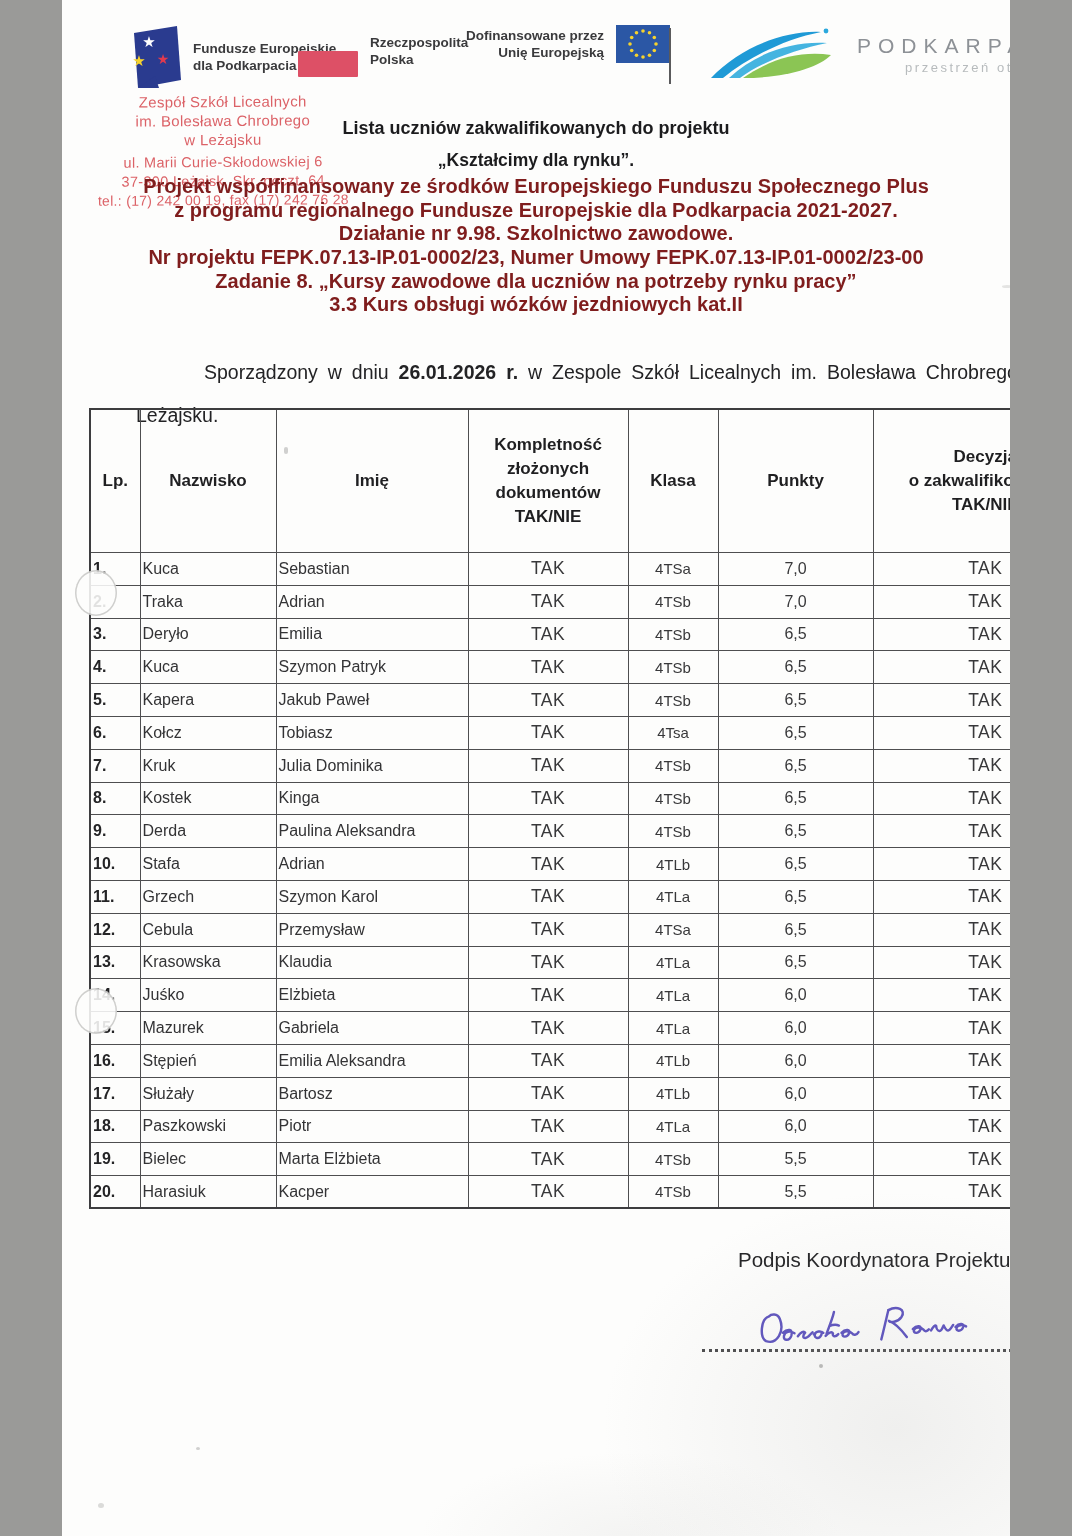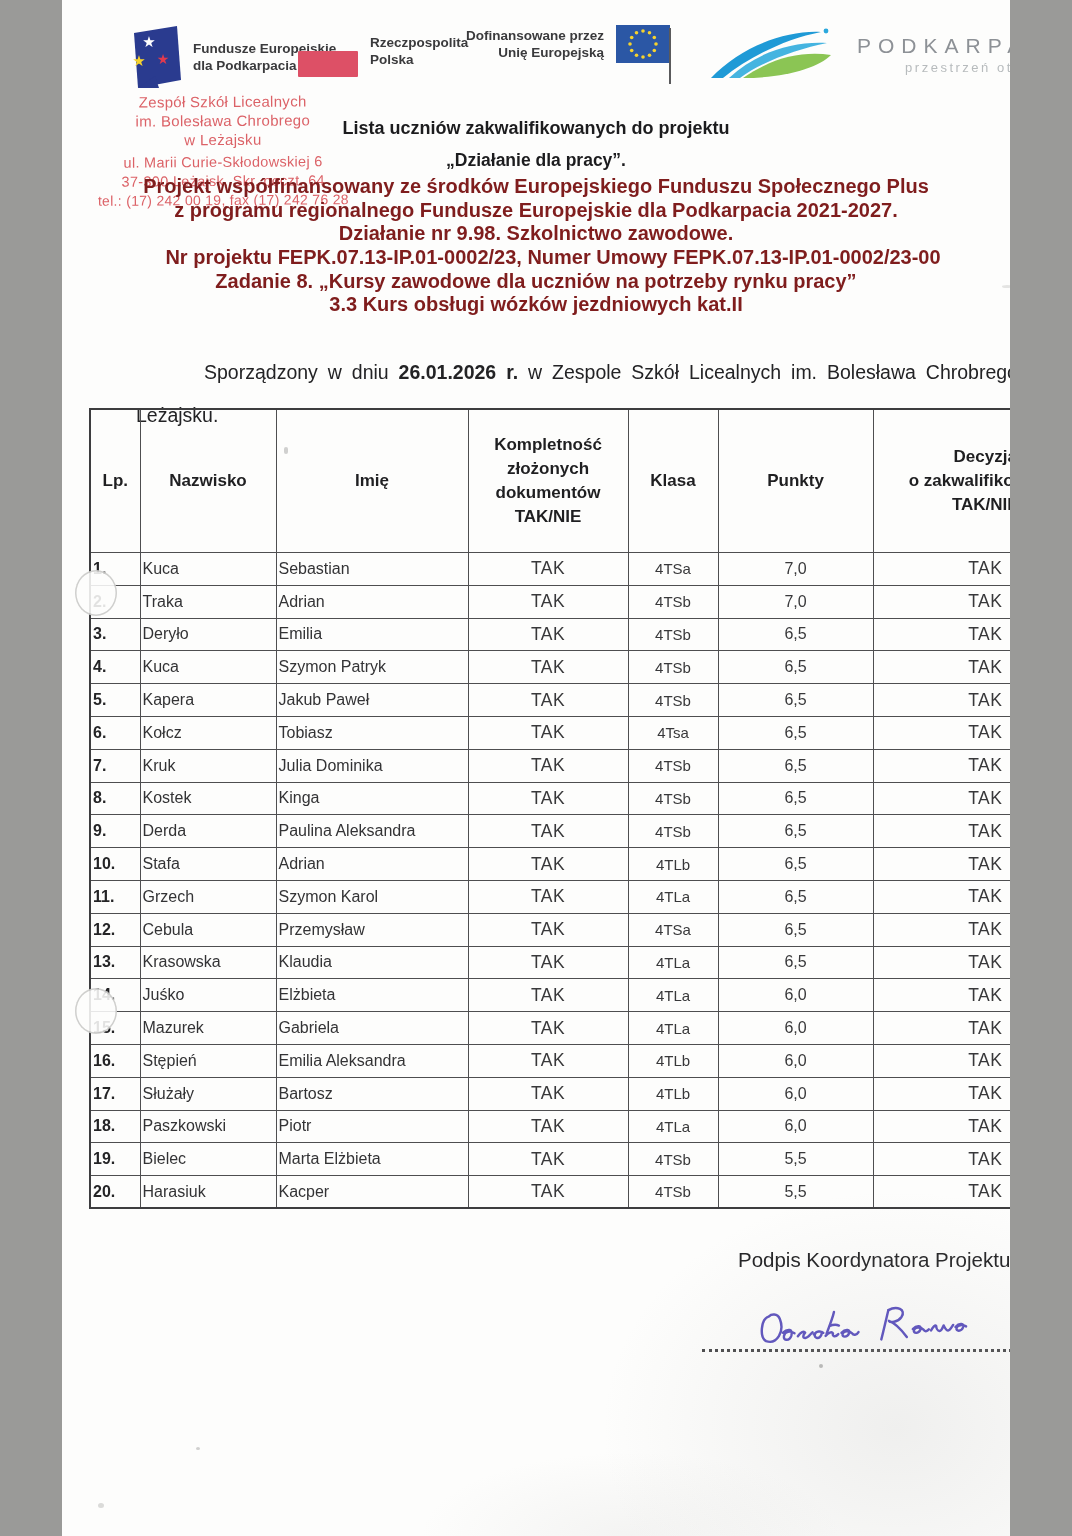--- a/index.html
+++ b/index.html
@@ -44,21 +44,21 @@
   .stamp .s3{margin-bottom:4px;}
   .stamp .s5,.stamp .s4{font-size:14.5px;}
   .stamp .s5b{font-size:14px;}
 
   
   .titles{position:absolute;left:0;top:0;width:100%;text-align:center;z-index:2;}
   .t-main{position:absolute;left:0;width:100%;top:118px;font-size:18px;font-weight:bold;color:#1c1c1e;}
   .t-quote{position:absolute;left:0;width:100%;top:150px;font-size:17.5px;font-weight:bold;color:#1c1c1e;}
   .t-line{position:absolute;left:0;width:100%;font-size:20px;font-weight:bold;color:#7f1d1d;}
   .t-l0{top:175px;} .t-l1{top:199px;} .t-l2{top:222px;}
-  .t-l3{top:246px;padding-left:17px;} .t-l4{top:270px;} .t-l5{top:293px;}
+  .t-l3{top:246px;} .t-l4{top:270px;} .t-l5{top:293px;}
 
   
   .intro{
     position:absolute;left:74px;top:331px;width:906px;
     font-size:19.5px;line-height:43px;text-align:justify;
     text-indent:68px;word-spacing:4px;color:#232325;
   }
   .intro b{font-weight:bold;}
 
   
@@ -187,21 +187,21 @@
     <div class="s1">Zespół Szkół Licealnych</div>
     <div class="s2">im. Bolesława Chrobrego</div>
     <div class="s3">w Leżajsku</div>
     <div class="s4">ul. Marii Curie-Skłodowskiej 6</div>
     <div class="s5">37-300 Leżajsk, Skr. poczt. 64</div>
     <div class="s5b">tel.: (17) 242 00 19, fax (17) 242 76 28</div>
   </div>
 
   <div class="titles">
     <div class="t-main">Lista uczniów zakwalifikowanych do projektu</div>
-    <div class="t-quote">„Działanie dla pracy”.</div>
+    <div class="t-quote">„Kształcimy dla rynku”.</div>
     <div class="t-line t-l0">Projekt współfinansowany ze środków Europejskiego Funduszu Społecznego Plus</div>
     <div class="t-line t-l1">z programu regionalnego Fundusze Europejskie dla Podkarpacia 2021-2027.</div>
     <div class="t-line t-l2">Działanie nr 9.98. Szkolnictwo zawodowe.</div>
     <div class="t-line t-l3">Nr projektu  FEPK.07.13-IP.01-0002/23, Numer Umowy FEPK.07.13-IP.01-0002/23-00</div>
     <div class="t-line t-l4">Zadanie 8. „Kursy zawodowe dla uczniów na potrzeby rynku pracy”</div>
     <div class="t-line t-l5">3.3 Kurs obsługi wózków jezdniowych kat.II</div>
   </div>
 
   <p class="intro"><span>Sporządzony w dniu </span><b>26.01.2026 r.</b><span> w Zespole Szkół Licealnych im. Bolesława Chrobrego w Leżajsku.</span></p>
 

